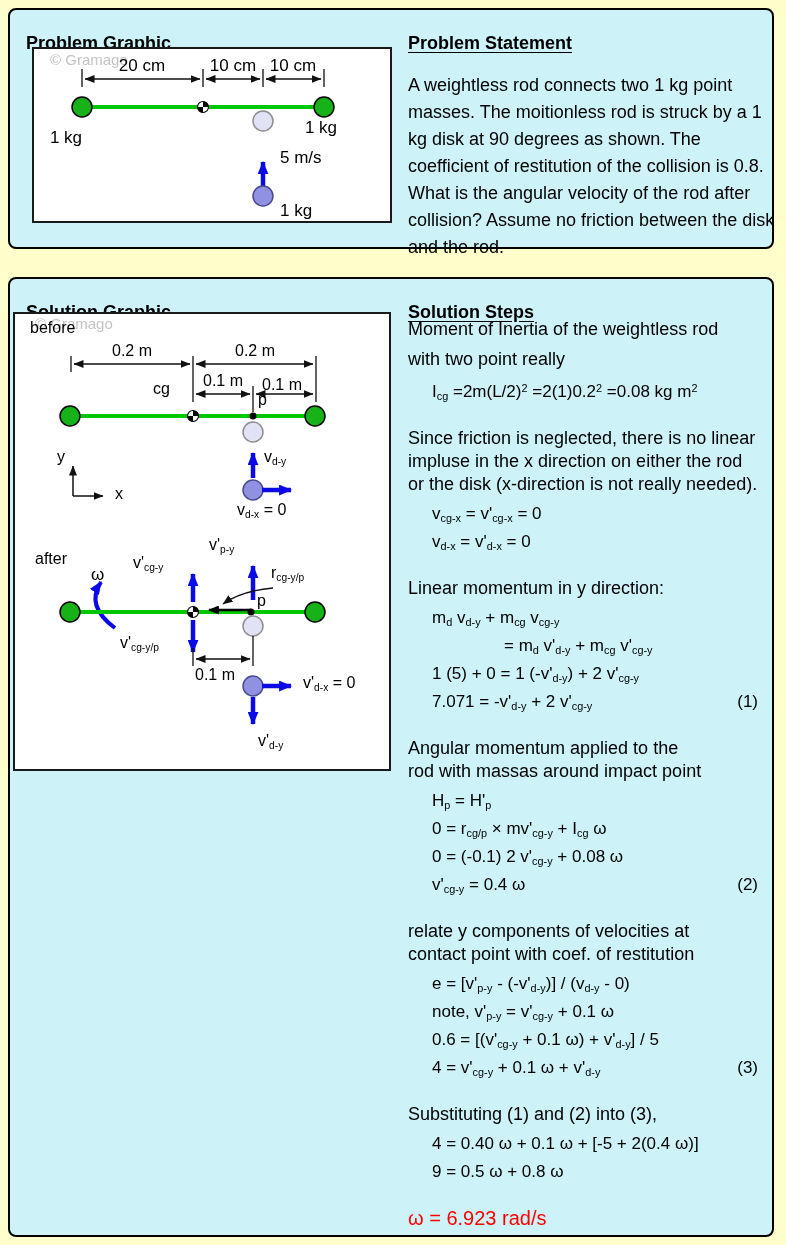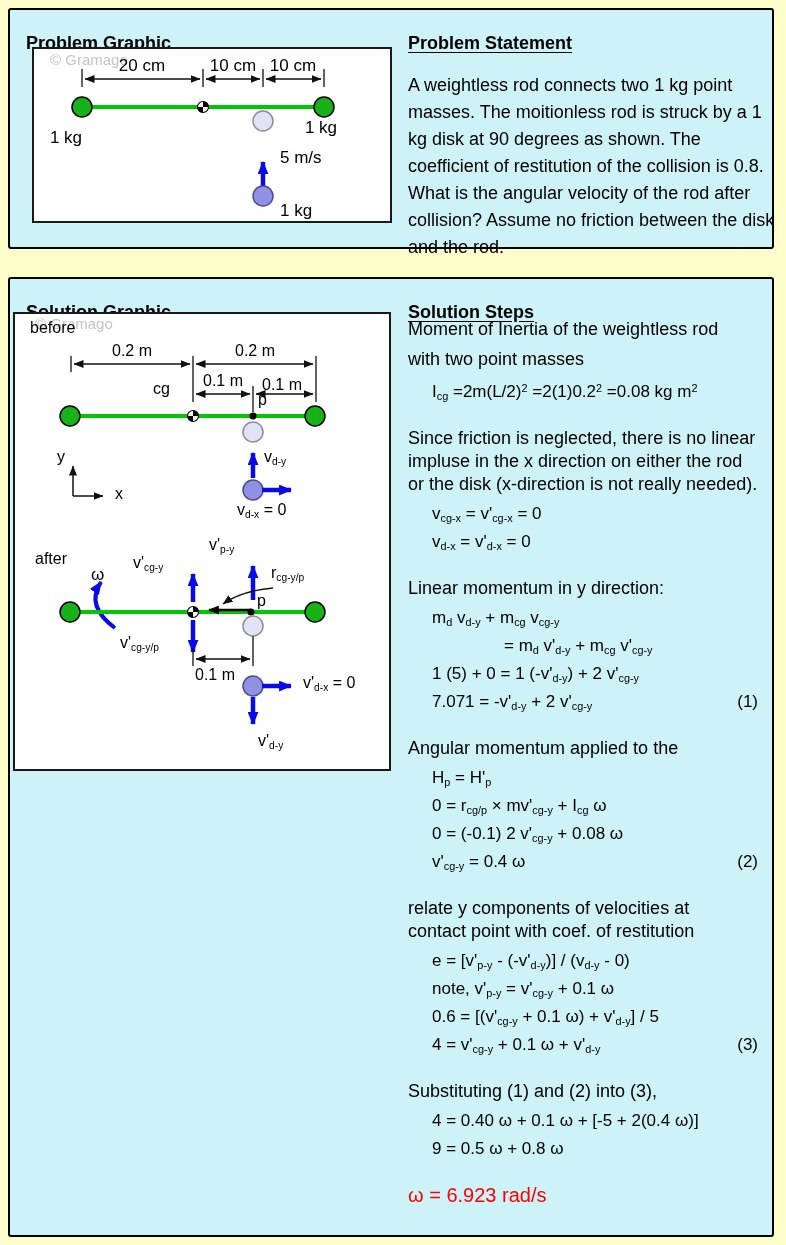--- a/index.html
+++ b/index.html
@@ -1,19 +1,19 @@
 <!DOCTYPE html>
 <html><head>
 <meta charset="utf-8">
 <style>
   html,body{margin:0;padding:0;}
   body{width:786px;height:1245px;position:relative;background:#FFFFCB;
        font-family:"Liberation Sans","DejaVu Sans",sans-serif;color:#000;overflow:hidden;}
   .panel{position:absolute;left:8px;width:766px;background:#CDF2F7;border:2px solid #000;
-         border-radius:3px;box-sizing:border-box;}
+         border-radius:8px;box-sizing:border-box;}
   #panel-problem{top:8px;height:241px;}
   #panel-solution{top:277px;height:960px;}
   .panel-title{position:absolute;font-size:18px;font-weight:bold;white-space:nowrap;}
   .underlined{text-decoration:underline;text-underline-offset:3px;}
   .dbox{position:absolute;background:#fff;border:2px solid #1a1a1a;box-sizing:content-box;}
   .lb{position:absolute;font-size:16px;white-space:nowrap;line-height:1.1;}
   .lb17{font-size:17px;}
   .ctr{transform:translateX(-50%);}
   .wm{color:#C4C4C4;font-size:15px;z-index:0;}
   .lb, .wm{pointer-events:none;}
@@ -172,21 +172,21 @@
     <span class="lb" style="left:288px;top:360px;text-align:right;">v'<sub>d-x</sub> = 0</span>
     <span class="lb" style="left:243px;top:418px;">v'<sub>d-y</sub></span>
   </div>
 
   <h2 class="panel-title underlined" id="steps-title">Solution Steps</h2>
 
   <div id="steps-body">
 
     <div class="sec s1">
       <div class="iline">Moment of Inertia of the weightless rod</div>
-      <div class="iline">with two point masses</div>
+      <div class="iline">with two point really</div>
       <div class="eqs">
         <div class="eq">
             <span>I<sub>cg</sub> =2m(L/2)<sup>2</sup> =2(1)0.2<sup>2</sup> =0.08 kg m<sup>2</sup></span>
           </div>
       </div>
     </div>
 
     <div class="sec">
       <div class="iline">Since friction is neglected, there is no linear</div>
       <div class="iline">impluse in the x direction on either the rod</div>
@@ -215,20 +215,21 @@
           </div>
         <div class="eq">
             <span>7.071 = -v'<sub>d-y</sub> + 2 v'<sub>cg-y</sub></span>
             <span>(1)</span>
           </div>
       </div>
     </div>
 
     <div class="sec">
       <div class="iline">Angular momentum applied to the</div>
+      <div class="iline">rod with massas around impact point</div>
       <div class="eqs">
         <div class="eq">
             <span>H<sub>p</sub> = H'<sub>p</sub></span>
           </div>
         <div class="eq">
             <span>0 = r<sub>cg/p</sub> × mv'<sub>cg-y</sub> + I<sub>cg</sub> ω</span>
           </div>
         <div class="eq">
             <span>0 = (-0.1) 2 v'<sub>cg-y</sub> + 0.08 ω</span>
           </div>

